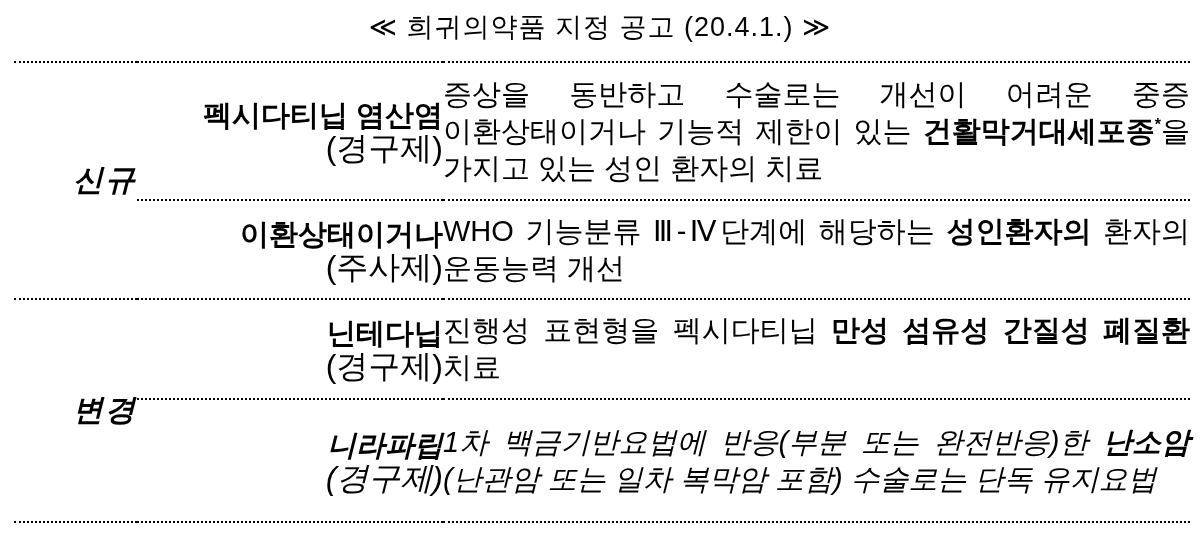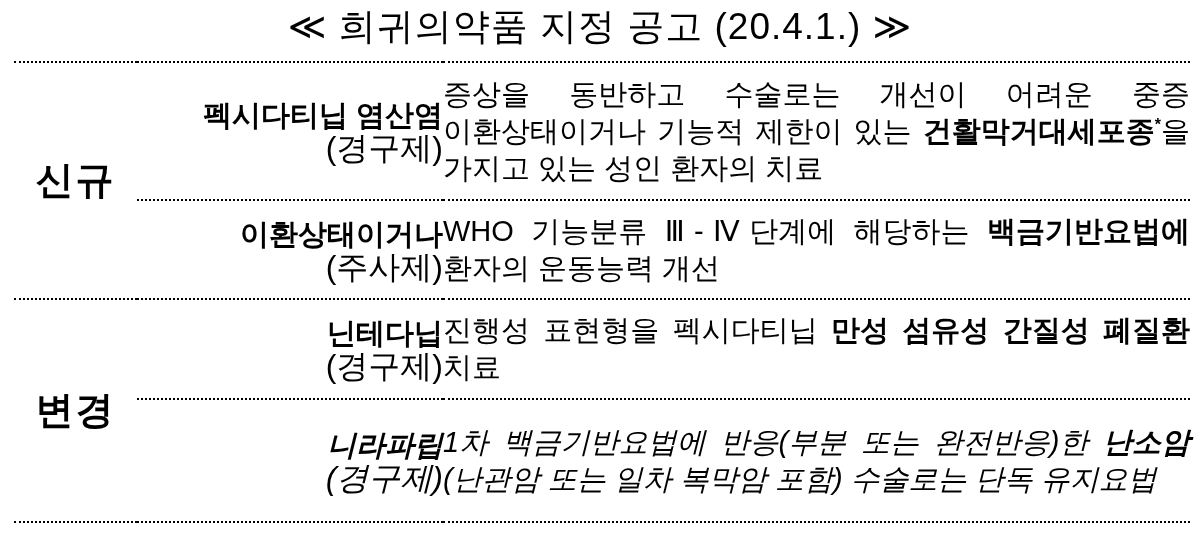--- a/index.html
+++ b/index.html
@@ -15,21 +15,21 @@
     color: #000000;
   }
   .page {
     position: relative;
     width: 1200px;
     height: 544px;
   }
   .title {
     margin-top: 8px;
     text-align: center;
-    font-size: 37px;
+    font-size: 27px;
     line-height: 38px;
     font-weight: normal;
     letter-spacing: 1px;
     white-space: nowrap;
   }
   table.tbl {
     border-collapse: collapse;
     table-layout: fixed;
     width: 1176px;
     margin: 15px 0 0 14px;
@@ -39,24 +39,25 @@
     padding: 0;
     vertical-align: middle;
     border-top: 2px dotted #000000;
   }
   tr.r1 { height: 138px; }
   tr.r2 { height: 99px;  }
   tr.r3 { height: 100px; }
   tr.r4 { height: 123px; font-style: italic; }
   td.cat {
     width: 123px;
-    text-align: center;
+    text-align: right;
     font-weight: bold;
-    font-size: 38px;
+    font-size: 30px;
     letter-spacing: 2px;
+    font-style: italic;
   }
   td.drug {
     width: 306px;
     text-align: right;
   }
   .dname {
     font-weight: bold;
     font-size: 29px;
     line-height: 35px;
     white-space: nowrap;
@@ -98,21 +99,21 @@
           <div class="dform">(경구제)</div>
         </td>
         <td class="desc"><span>증상을 동반하고 수술로는 개선이 어려운 중증 이환상태이거나 기능적 제한이 있는 </span><span class="b">건활막거대세포종</span><sup class="b">*</sup><span>을 가지고 있는 성인 환자의 치료</span></td>
       </tr>
 
       <tr class="r2">
         <td class="drug">
           <div class="dname">이환상태이거나</div>
           <div class="dform">(주사제)</div>
         </td>
-        <td class="desc"><span>WHO 기능분류 Ⅲ-Ⅳ단계에 해당하는 </span><span class="b">백금기반요법에</span><span> 환자의 운동능력 개선</span></td>
+        <td class="desc"><span>WHO 기능분류 Ⅲ-Ⅳ단계에 해당하는 </span><span class="b">성인환자의</span><span> 환자의 운동능력 개선</span></td>
       </tr>
 
       <tr class="r3">
         <td class="cat" rowspan="2">변경</td>
         <td class="drug">
           <div class="dname">닌테다닙</div>
           <div class="dform">(경구제)</div>
         </td>
         <td class="desc"><span>진행성 표현형을 펙시다티닙 </span><span class="b">만성 섬유성 간질성 폐질환</span><span> 치료</span></td>
       </tr>

